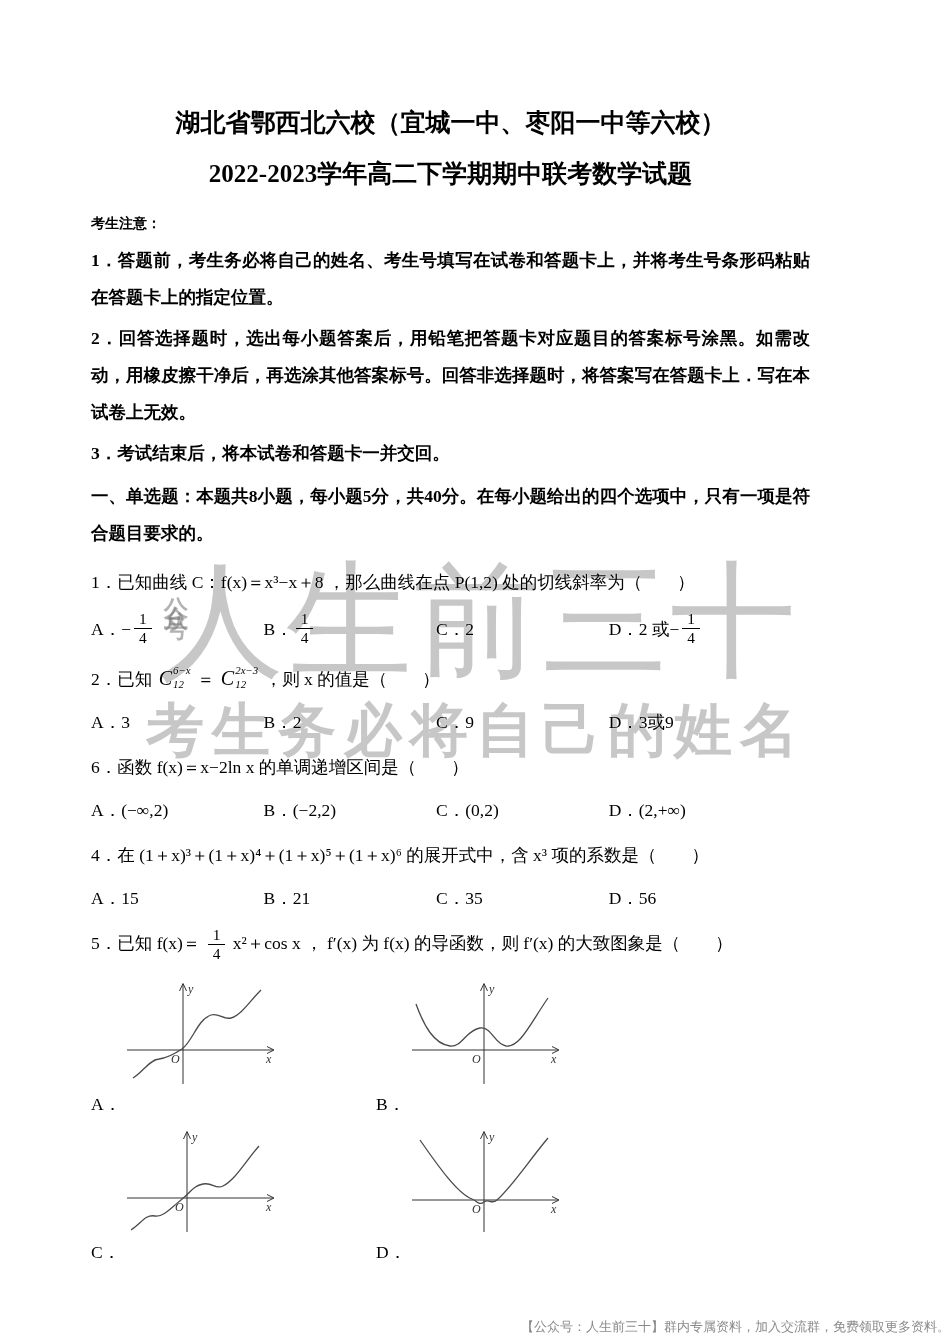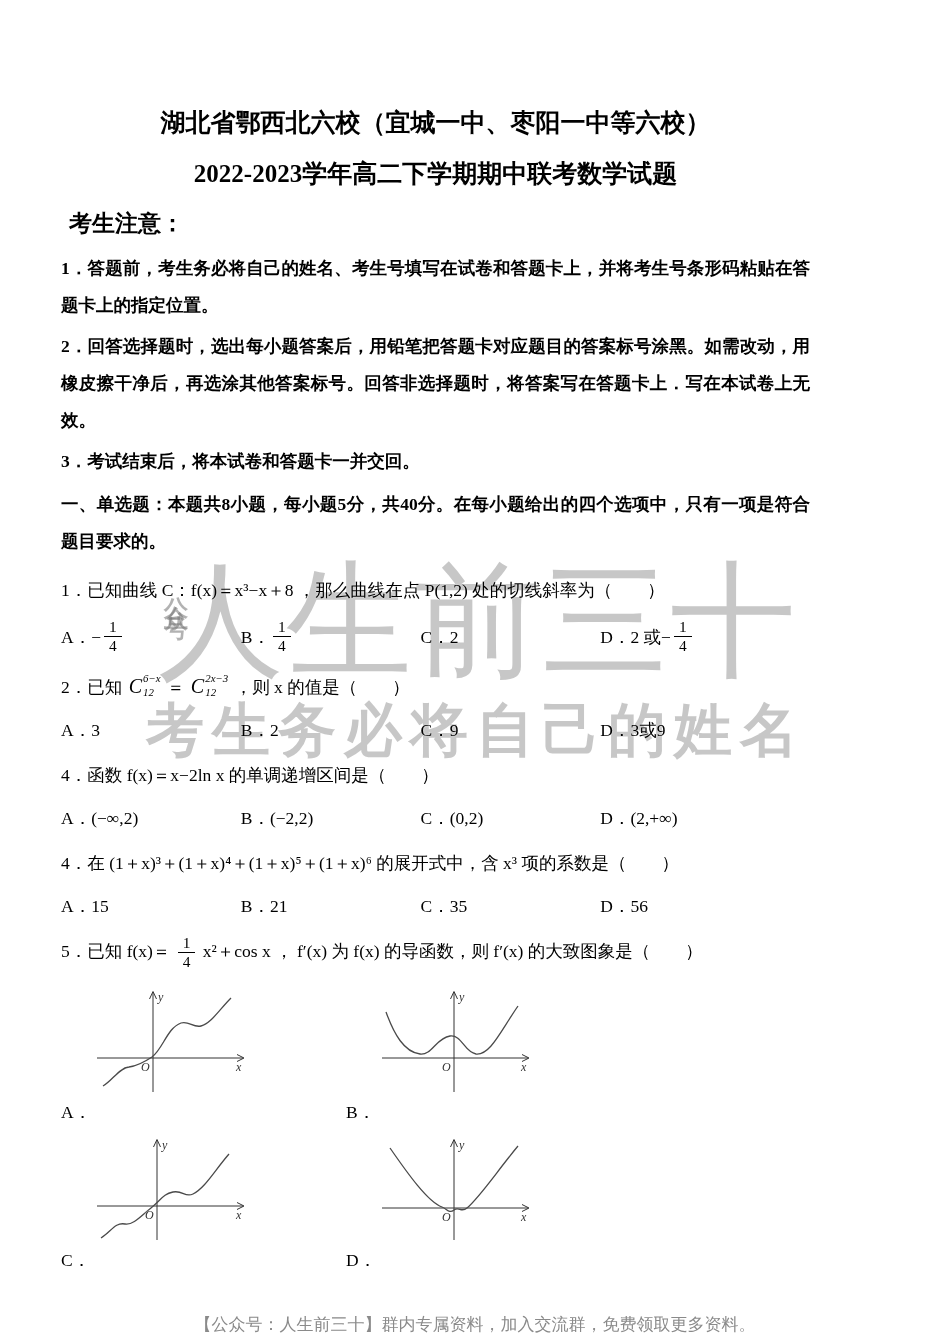--- a/index.html
+++ b/index.html
@@ -51,37 +51,37 @@
     font-weight: bold;
     font-size: 24px;
     letter-spacing: 10px;
     color: rgba(115, 115, 115, 0.55);
   }
 
   
   .page {
     position: relative;
     z-index: 1;
-    padding: 106px 140px 0 61px;
+    padding: 106px 140px 0 91px;
     text-shadow: 0 0 2px rgba(255,255,255,0.85);
   }
   .title {
     text-align: center;
     font-weight: bold;
     font-size: 25px;
     line-height: 34px;
     margin: 0 0 17px 0;
   }
   .title2 { margin-bottom: 14px; }
 
   .notice-heading {
     font-weight: bold;
-    font-size: 23px;
+    font-size: 14px;
     line-height: 37px;
-    margin: 8px;
+    margin: 0;
   }
   .notice {
     font-weight: bold;
     font-size: 17.5px;
     line-height: 37px;
     text-align: justify;
     margin: 0 0 4px 0;
   }
   .section-heading {
     font-weight: bold;
@@ -168,24 +168,24 @@
     font-style: italic;
     font-size: 12px;
     fill: #333;
   }
 
   .footer {
     position: absolute;
     bottom: 8px;
     left: 0;
     width: 100%;
-    text-align: center;
+    text-align: right;
     z-index: 1;
     font-family: "Liberation Sans", "DejaVu Sans", sans-serif;
-    font-size: 17px;
+    font-size: 13px;
     color: #8a8a8a;
   }
 </style>
 </head>
 <body>
 
 <div class="wm1">人生前三十</div>
 <div class="wm2">考生务必将自己的姓名</div>
 <div class="wm-vert">公众号</div>
 
@@ -252,21 +252,21 @@
     <span>，则 x 的值是（　　）</span>
   </p>
   <div class="opt-row">
     <span class="opt">A．3</span>
     <span class="opt">B．2</span>
     <span class="opt">C．9</span>
     <span class="opt">D．3或9</span>
   </div>
 
   <p class="question">
-    <span>4．函数 f(x)＝x−2ln x 的单调递增区间是（　　）</span>
+    <span>6．函数 f(x)＝x−2ln x 的单调递增区间是（　　）</span>
   </p>
   <div class="opt-row">
     <span class="opt">A．(−∞,2)</span>
     <span class="opt">B．(−2,2)</span>
     <span class="opt">C．(0,2)</span>
     <span class="opt">D．(2,+∞)</span>
   </div>
 
   <p class="question">
     <span>4．在 (1＋x)³＋(1＋x)⁴＋(1＋x)⁵＋(1＋x)⁶ 的展开式中，含 x³ 项的系数是（　　）</span>

